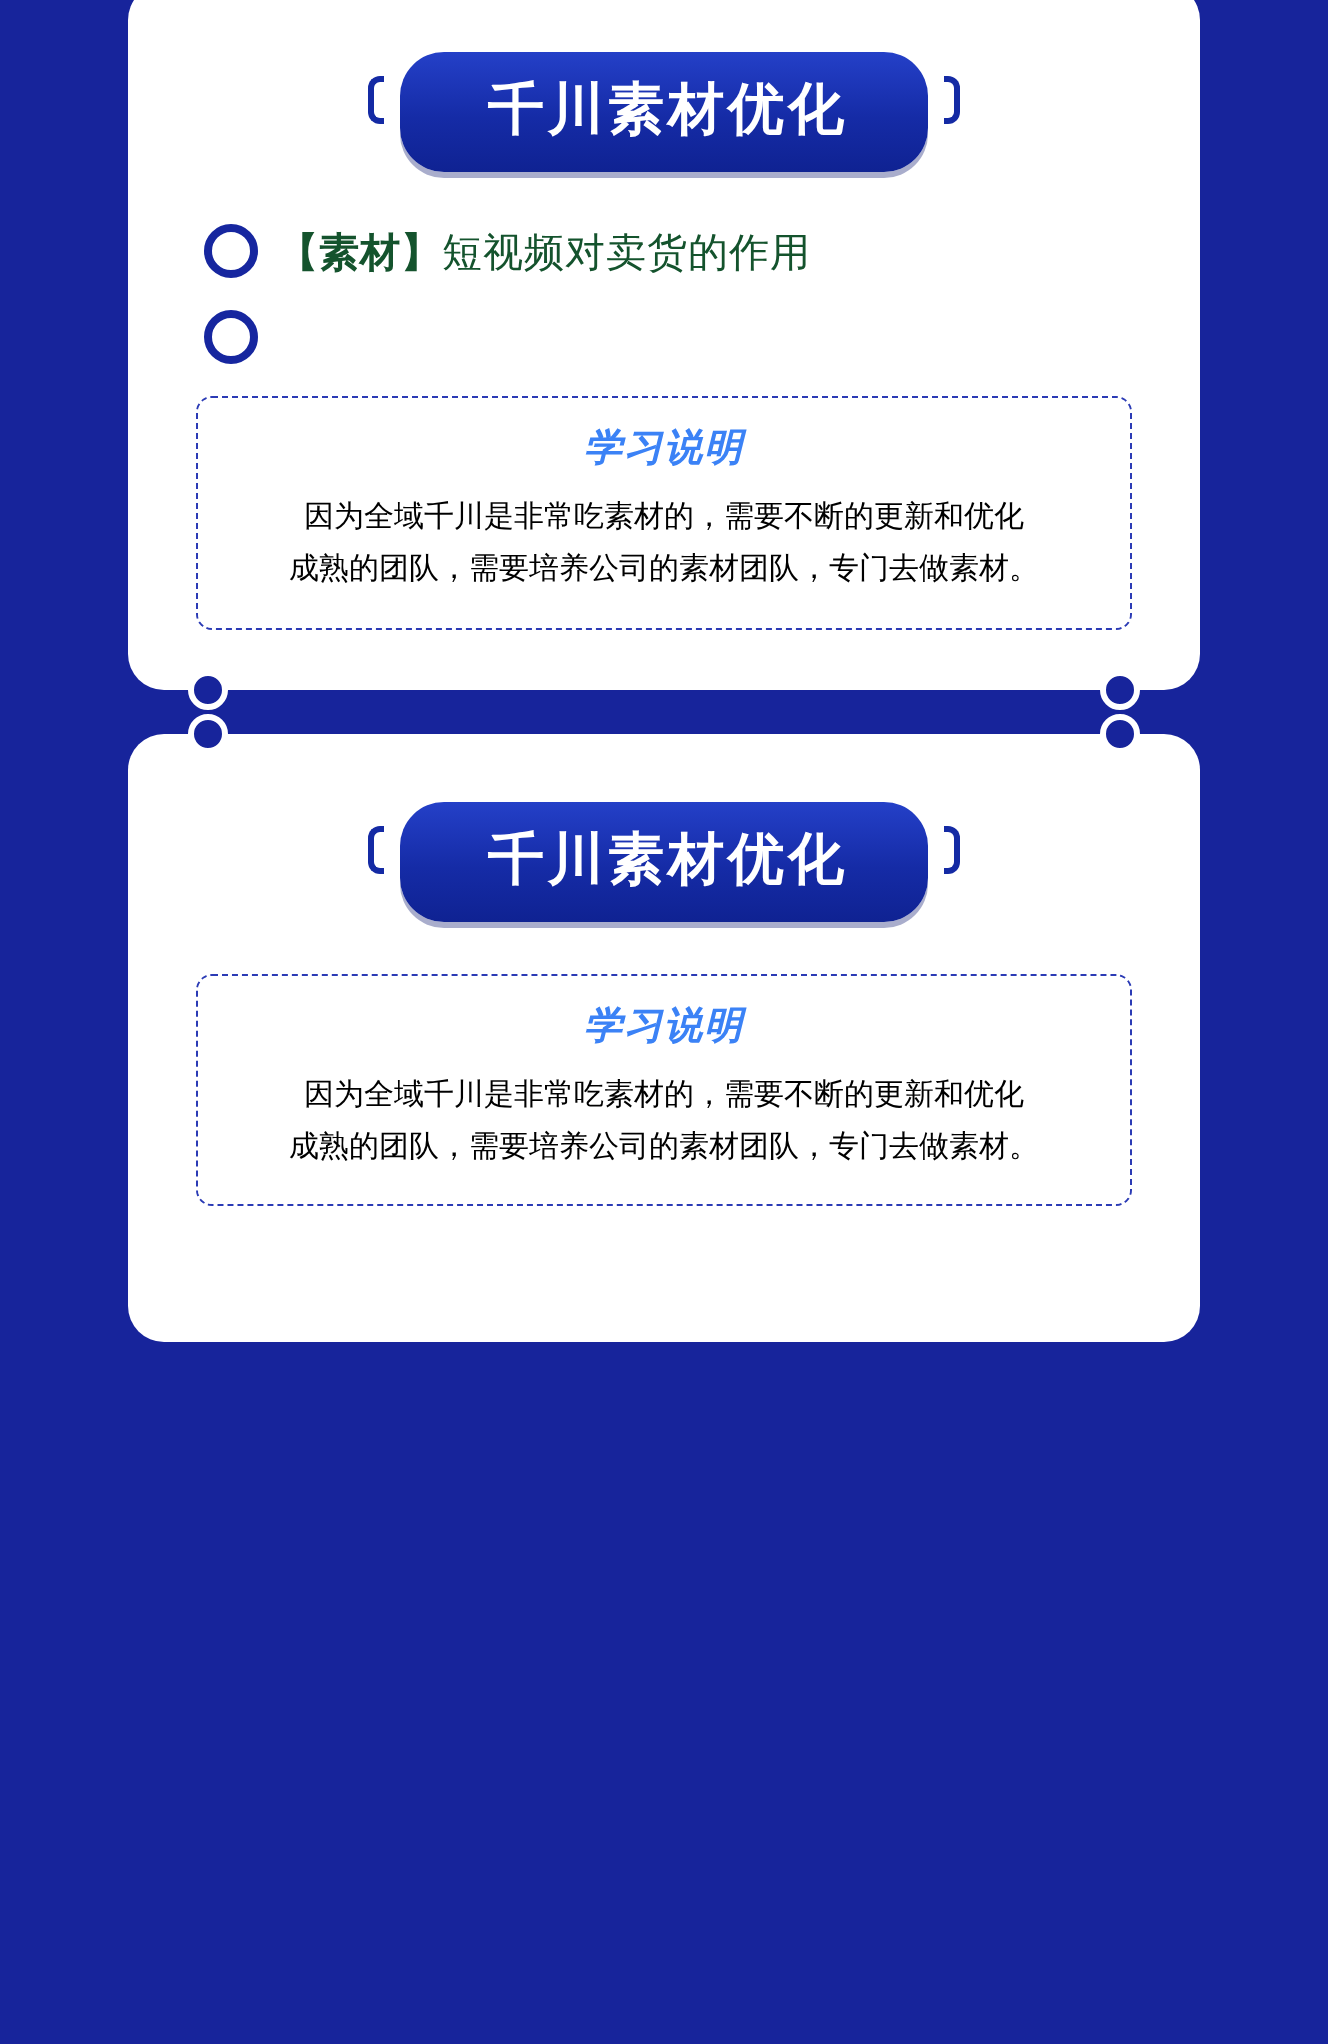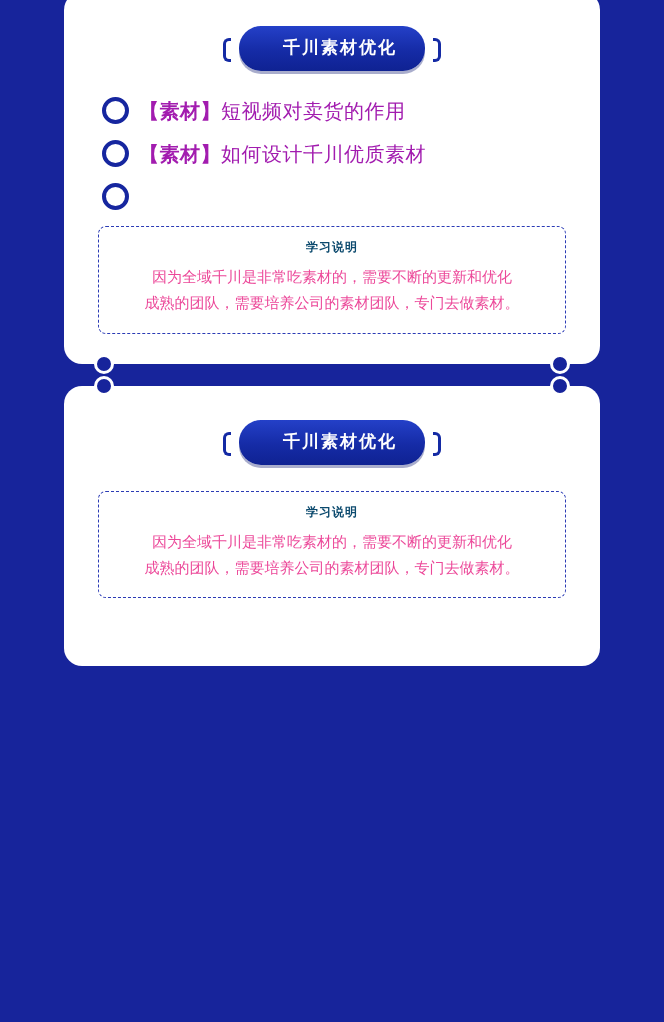--- a/index.html
+++ b/index.html
@@ -57,24 +57,24 @@
 
   .title-wrap {
     display: flex;
     justify-content: center;
     margin-bottom: 26px;
   }
   .title-pill {
     position: relative;
     background: linear-gradient(180deg, #2440c8 0%, #152ba6 55%, #0f2292 100%);
     color: #ffffff;
-    font-size: 17px;
+    font-size: 28px;
     font-weight: bold;
     letter-spacing: 2px;
-    padding: 10px 28px 12px 44px;
+    padding: 10px 40px 12px 44px;
     border-radius: 22px;
     box-shadow: 0 3px 0 rgba(10, 20, 110, 0.35);
     text-align: right;
     white-space: nowrap;
   }
   .title-pill::before,
   .title-pill::after {
     content: "";
     position: absolute;
     top: 12px;
@@ -108,46 +108,47 @@
     flex: 0 0 auto;
     width: 19px;
     height: 19px;
     border-radius: 50%;
     border: 4px solid #16269f;
     background: #ffffff;
     margin-right: 10px;
   }
   .bullet-text {
     font-size: 20px;
-    color: #a21caf;
+    color: #14532d;
     font-family: "DejaVu Sans", "Liberation Sans", sans-serif;
     font-weight: 500;
     letter-spacing: 0.5px;
     line-height: 1.2;
   }
   .bullet-tag {
     font-weight: 600;
   }
 
   .note-box {
     margin: 12px 34px 0 34px;
     border: 1px dashed #2b3bb5;
     border-radius: 8px;
     padding: 12px 18px 16px 18px;
   }
   .note-title {
     text-align: center;
-    color: #0c4a6e;
-    font-size: 12px;
+    color: #3b82f6;
+    font-size: 19px;
     font-weight: bold;
     letter-spacing: 1px;
     margin-bottom: 8px;
+    font-style: italic;
   }
   .note-body {
-    color: #ec4899;
+    color: #000000;
     font-size: 15px;
     line-height: 1.75;
     text-align: center;
     font-family: "DejaVu Sans", "Liberation Sans", sans-serif;
   }
   .note-body .line {
     display: block;
   }
 </style>
 </head>
@@ -165,24 +166,20 @@
       <div class="title-pill">千川素材优化</div>
     </div>
 
     <ul class="bullet-list">
       <li class="bullet-item">
         <span class="bullet-dot"></span>
         <span class="bullet-text"><span class="bullet-tag">【素材】</span><span>短视频对卖货的作用</span></span>
       </li>
       <li class="bullet-item">
         <span class="bullet-dot"></span>
-        <span class="bullet-text"><span class="bullet-tag">【素材】</span><span>如何设计千川优质素材</span></span>
-      </li>
-      <li class="bullet-item">
-        <span class="bullet-dot"></span>
       </li>
     </ul>
 
     <div class="note-box">
       <div class="note-title">学习说明</div>
       <div class="note-body">
         <span class="line">因为全域千川是非常吃素材的，需要不断的更新和优化</span>
         <span class="line">成熟的团队，需要培养公司的素材团队，专门去做素材。</span>
       </div>
     </div>

